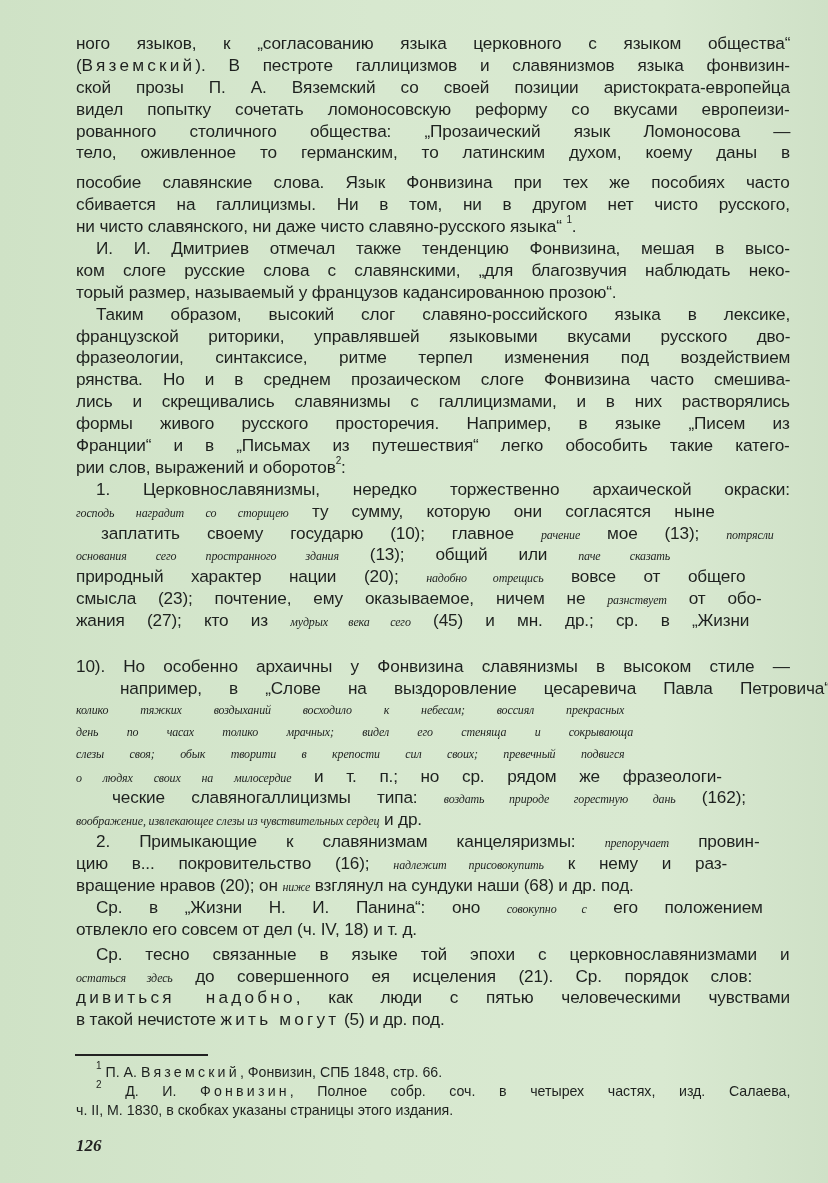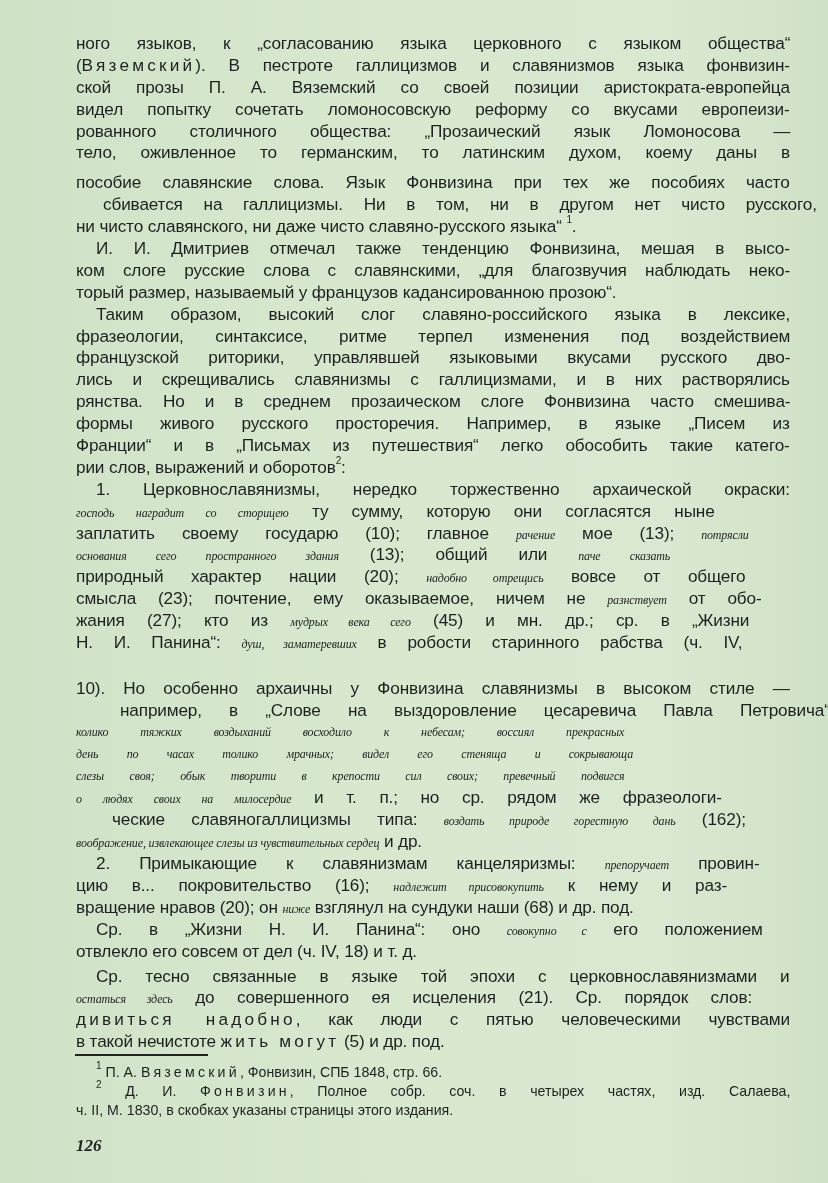--- a/index.html
+++ b/index.html
@@ -59,50 +59,49 @@
   <div class="text">
 
     <div>
       <span class="line" style="white-space: nowrap;"><span style="display: inline-block; white-space: pre; word-spacing: 22.125px;">ного языков, к „согласованию языка церковного с языком общества“</span></span>
       <span class="line" style="white-space: nowrap;"><span style="display: inline-block; white-space: pre; word-spacing: 18.2857px;"><span>(</span><span class="sp">Вяземский</span><span>). В пестроте галлицизмов и славянизмов языка фонвизин-</span></span></span>
       <span class="line" style="white-space: nowrap;"><span style="display: inline-block; white-space: pre; word-spacing: 20.5px;">ской прозы П. А. Вяземский со своей позиции аристократа-европейца</span></span>
       <span class="line" style="white-space: nowrap;"><span style="display: inline-block; white-space: pre; word-spacing: 19.5714px;">видел попытку сочетать ломоносовскую реформу со вкусами европеизи-</span></span>
       <span class="line" style="white-space: nowrap;"><span style="display: inline-block; white-space: pre; word-spacing: 28.6667px;">рованного столичного общества: „Прозаический язык Ломоносова —</span></span>
       <span class="line" style="white-space: nowrap;"><span style="display: inline-block; white-space: pre; word-spacing: 19.4444px;">тело, оживленное то германским, то латинским духом, коему даны в</span></span>
       <span class="line" style="white-space: nowrap; margin-top: 8px;"><span style="display: inline-block; white-space: pre; word-spacing: 16.6667px;">пособие славянские слова. Язык Фонвизина при тех же пособиях часто</span></span>
-      <span class="line" style="white-space: nowrap; margin-left: 27px;"><span style="display: inline-block; white-space: pre; word-spacing: 16.1818px;">сбивается на галлицизмы. Ни в том, ни в другом нет чисто русского,</span></span>
+      <span class="line" style="white-space: nowrap;"><span style="display: inline-block; white-space: pre; word-spacing: 16.1818px;">сбивается на галлицизмы. Ни в том, ни в другом нет чисто русского,</span></span>
       <span class="line last" style="white-space: nowrap;"><span style="display: inline-block; white-space: pre;"><span>ни чисто славянского, ни даже чисто славяно-русского языка“ </span><sup>1</sup><span>.</span></span></span>
     </div>
 
     <div>
       <span class="line indent" style="white-space: nowrap;"><span style="display: inline-block; white-space: pre; word-spacing: 16.2222px;">И. И. Дмитриев отмечал также тенденцию Фонвизина, мешая в высо-</span></span>
       <span class="line" style="white-space: nowrap;"><span style="display: inline-block; white-space: pre; word-spacing: 13.6667px;">ком слоге русские слова с славянскими, „для благозвучия наблюдать неко-</span></span>
       <span class="line last" style="white-space: nowrap;"><span style="display: inline-block; white-space: pre;">торый размер, называемый у французов кадансированною прозою“.</span></span>
     </div>
 
     <div>
       <span class="line indent" style="white-space: nowrap;"><span style="display: inline-block; white-space: pre; word-spacing: 22.4286px;">Таким образом, высокий слог славяно-российского языка в лексике,</span></span>
+      <span class="line" style="white-space: nowrap;"><span style="display: inline-block; white-space: pre; word-spacing: 25px;">французской риторики, управлявшей языковыми вкусами русского дво-</span></span>
       <span class="line" style="white-space: nowrap;"><span style="display: inline-block; white-space: pre; word-spacing: 27px;">фразеологии, синтаксисе, ритме терпел изменения под воздействием</span></span>
-      <span class="line" style="white-space: nowrap;"><span style="display: inline-block; white-space: pre; word-spacing: 25px;">французской риторики, управлявшей языковыми вкусами русского дво-</span></span>
+      <span class="line" style="white-space: nowrap;"><span style="display: inline-block; white-space: pre; word-spacing: 15.5556px;">рянства. Но и в среднем прозаическом слоге Фонвизина часто смешива-</span></span>
       <span class="line" style="white-space: nowrap;"><span style="display: inline-block; white-space: pre; word-spacing: 15.2222px;">лись и скрещивались славянизмы с галлицизмами, и в них растворялись</span></span>
-      <span class="line" style="white-space: nowrap;"><span style="display: inline-block; white-space: pre; word-spacing: 15.5556px;">рянства. Но и в среднем прозаическом слоге Фонвизина часто смешива-</span></span>
       <span class="line" style="white-space: nowrap;"><span style="display: inline-block; white-space: pre; word-spacing: 22.75px;">формы живого русского просторечия. Например, в языке „Писем из</span></span>
       <span class="line" style="white-space: nowrap;"><span style="display: inline-block; white-space: pre; word-spacing: 17.5556px;">Франции“ и в „Письмах из путешествия“ легко обособить такие катего-</span></span>
       <span class="line last" style="white-space: nowrap;"><span style="display: inline-block; white-space: pre;"><span>рии слов, выражений и оборотов</span><sup>2</sup><span>:</span></span></span>
     </div>
 
     <div>
       <span class="line indent" style="white-space: nowrap;"><span style="display: inline-block; white-space: pre; word-spacing: 28.4px;">1. Церковнославянизмы, нередко торжественно архаической окраски:</span></span>
       <span class="line" style="white-space: nowrap;"><span style="display: inline-block; white-space: pre; word-spacing: 18.6667px;"><i>господь наградит со сторицею</i><span> ту сумму, которую они согласятся ныне</span></span></span>
-      <span class="line" style="white-space: nowrap;"><span style="display: inline-block; white-space: pre; word-spacing: 22.375px;"><span>заплатить своему государю (10); главное </span><i>рачение</i><span> мое (13); </span><i>потрясли</i></span></span>
+      <span class="line" style="white-space: nowrap;"><span style="display: inline-block; white-space: pre; word-spacing: 22.375px; margin-left: 25px;"><span>заплатить своему государю (10); главное </span><i>рачение</i><span> мое (13); </span><i>потрясли</i></span></span>
       <span class="line" style="white-space: nowrap;"><span style="display: inline-block; white-space: pre; word-spacing: 26.375px;"><i>основания сего пространного здания</i><span> (13); общий или </span><i>паче сказать</i></span></span>
       <span class="line" style="white-space: nowrap;"><span style="display: inline-block; white-space: pre; word-spacing: 23px;"><span>природный характер нации (20); </span><i>надобно отрещись</i><span> вовсе от общего</span></span></span>
       <span class="line" style="white-space: nowrap;"><span style="display: inline-block; white-space: pre; word-spacing: 17.3333px;"><span>смысла (23); почтение, ему оказываемое, ничем не </span><i>разнствует</i><span> от обо-</span></span></span>
       <span class="line" style="white-space: nowrap;"><span style="display: inline-block; white-space: pre; word-spacing: 17.6923px;"><span>жания (27); кто из </span><i>мудрых века сего</i><span> (45) и мн. др.; ср. в „Жизни</span></span></span>
-      <span class="line" style="white-space: nowrap;"><span style="display: inline-block; white-space: pre; word-spacing: 16.2px;"><span>Н. И. Панина“: </span><i>душ, заматеревших</i><span> в робости старинного рабства (ч. IV,</span></span></span>
       <span class="line" style="white-space: nowrap; margin-top: 24px;"><span style="display: inline-block; white-space: pre; word-spacing: 13.7px;">10). Но особенно архаичны у Фонвизина славянизмы в высоком стиле —</span></span>
       <span class="line" style="white-space: nowrap;"><span style="display: inline-block; white-space: pre; word-spacing: 22.5714px; margin-left: 44px;">например, в „Слове на выздоровление цесаревича Павла Петровича“:</span></span>
       <span class="line it" style="white-space: nowrap;"><span style="display: inline-block; white-space: pre; word-spacing: 29px;">колико тяжких воздыханий восходило к небесам; воссиял прекрасных</span></span>
       <span class="line it" style="white-space: nowrap;"><span style="display: inline-block; white-space: pre; word-spacing: 25.4444px;">день по часах толико мрачных; видел его стеняща и сокрывающа</span></span>
       <span class="line it" style="white-space: nowrap;"><span style="display: inline-block; white-space: pre; word-spacing: 22.6667px;">слезы своя; обык творити в крепости сил своих; превечный подвигся</span></span>
       <span class="line" style="white-space: nowrap;"><span style="display: inline-block; white-space: pre; word-spacing: 18.0833px;"><i>о людях своих на милосердие</i><span> и т. п.; но ср. рядом же фразеологи-</span></span></span>
       <span class="line" style="white-space: nowrap;"><span style="display: inline-block; white-space: pre; word-spacing: 21.7143px; margin-left: 36px;"><span>ческие славяногаллицизмы типа: </span><i>воздать природе горестную дань</i><span> (162);</span></span></span>
       <span class="line last" style="white-space: nowrap;"><span style="display: inline-block; white-space: pre;"><i>воображение, извлекающее слезы из чувствительных сердец</i><span> и др.</span></span></span>
     </div>
 

